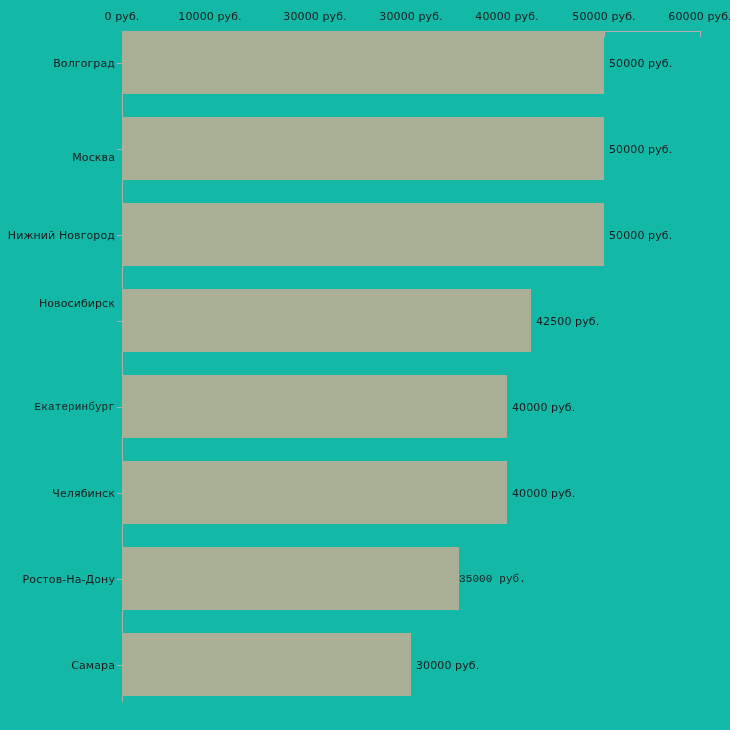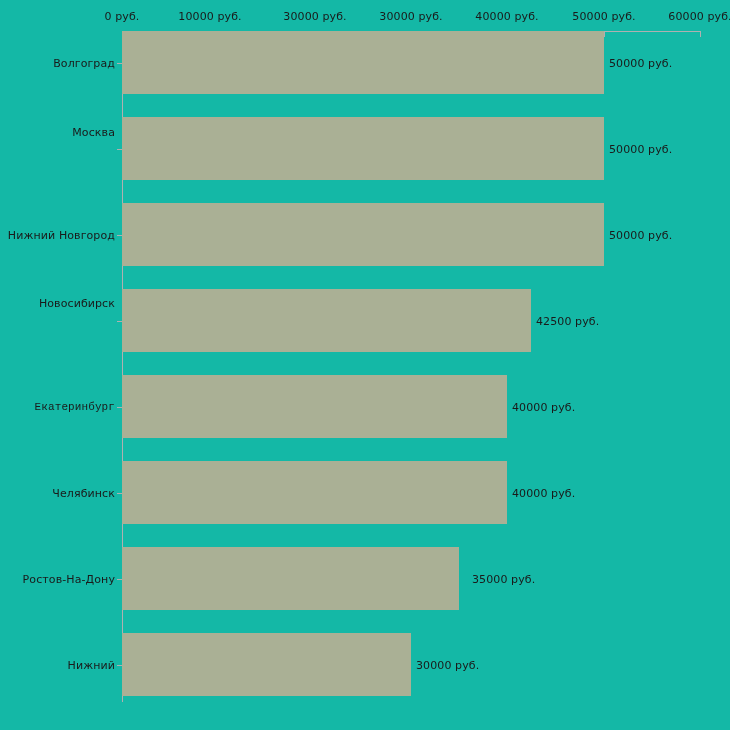--- a/index.html
+++ b/index.html
@@ -110,48 +110,48 @@
         <div class="x-tick-label" style="left: 700px;">60000 руб.</div>
       </div>
   </div>
 
   <div id="y-axis-container">
     <div id="y-axis-line"></div>
     <div id="y-ticks">
         <div class="y-tick" style="top: 63px;"></div>
         <div class="cat-label" style="top: 63px; margin-left: 12px;">Волгоград</div>
         <div class="y-tick" style="top: 149px;"></div>
-        <div class="cat-label" style="top: 132px;">Москва</div>
+        <div class="cat-label" style="top: 157px;">Москва</div>
         <div class="y-tick" style="top: 235px;"></div>
         <div class="cat-label" style="top: 235px;">Нижний Новгород</div>
         <div class="y-tick" style="top: 321px;"></div>
         <div class="cat-label" style="top: 303px;">Новосибирск</div>
         <div class="y-tick" style="top: 407px;"></div>
         <div class="cat-label" style="top: 407px; font-family: Liberation Mono, monospace;">Екатеринбург</div>
         <div class="y-tick" style="top: 493px;"></div>
         <div class="cat-label" style="top: 493px; text-align: right;">Челябинск</div>
         <div class="y-tick" style="top: 579px;"></div>
         <div class="cat-label" style="top: 579px;">Ростов-На-Дону</div>
         <div class="y-tick" style="top: 665px;"></div>
-        <div class="cat-label" style="top: 665px;">Нижний</div>
+        <div class="cat-label" style="top: 665px;">Самара</div>
       </div>
   </div>
 
   <div id="bars-layer">
       <div class="bar" title="Волгоград — 50000 руб." style="left: 122px; top: 31px; width: 482px; height: 63px; background: rgb(170, 176, 149);"></div>
       <div class="bar-value-label" style="left: 609px; top: 63px;">50000 руб.</div>
       <div class="bar" title="Москва — 50000 руб." style="left: 122px; top: 117px; width: 482px; height: 63px; background: rgb(170, 176, 149);"></div>
       <div class="bar-value-label" style="left: 609px; top: 149px;">50000 руб.</div>
       <div class="bar" title="Нижний Новгород — 50000 руб." style="left: 122px; top: 203px; width: 482px; height: 63px; background: rgb(170, 176, 149);"></div>
       <div class="bar-value-label" style="left: 609px; top: 235px;">50000 руб.</div>
       <div class="bar" title="Новосибирск — 42500 руб." style="left: 122px; top: 289px; width: 409px; height: 63px; background: rgb(170, 176, 149);"></div>
       <div class="bar-value-label" style="left: 536px; top: 321px;">42500 руб.</div>
       <div class="bar" title="Екатеринбург — 40000 руб." style="left: 122px; top: 375px; width: 385px; height: 63px; background: rgb(170, 176, 149);"></div>
       <div class="bar-value-label" style="left: 512px; top: 407px;">40000 руб.</div>
       <div class="bar" title="Челябинск — 40000 руб." style="left: 122px; top: 461px; width: 385px; height: 63px; background: rgb(170, 176, 149);"></div>
       <div class="bar-value-label" style="left: 512px; top: 493px;">40000 руб.</div>
       <div class="bar" title="Ростов-На-Дону — 35000 руб." style="left: 122px; top: 547px; width: 337px; height: 63px; background: rgb(170, 176, 149);"></div>
-      <div class="bar-value-label" style="left: 472px; top: 579px;">35000 руб.</div>
+      <div class="bar-value-label" style="left: 459px; top: 579px; font-family: Liberation Mono, monospace;">35000 руб.</div>
       <div class="bar" title="Самара — 30000 руб." style="left: 122px; top: 633px; width: 289px; height: 63px; background: rgb(170, 176, 149);"></div>
       <div class="bar-value-label" style="left: 416px; top: 665px;">30000 руб.</div>
     </div>
 
 </div>
 
 </body></html>

